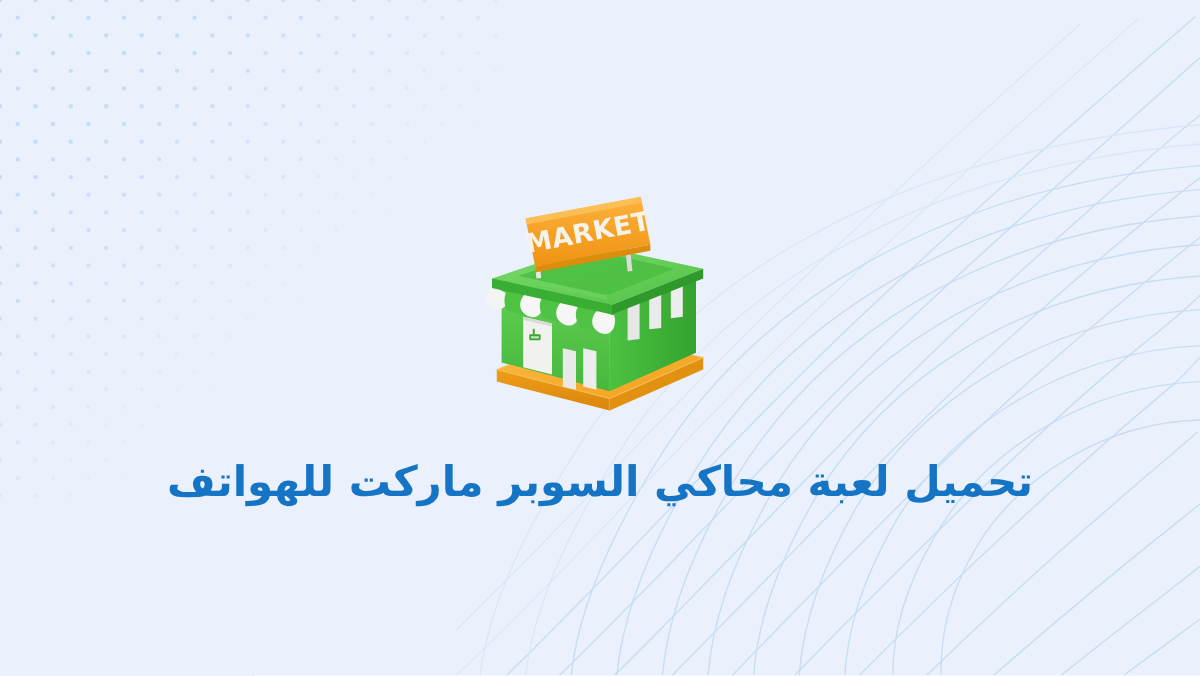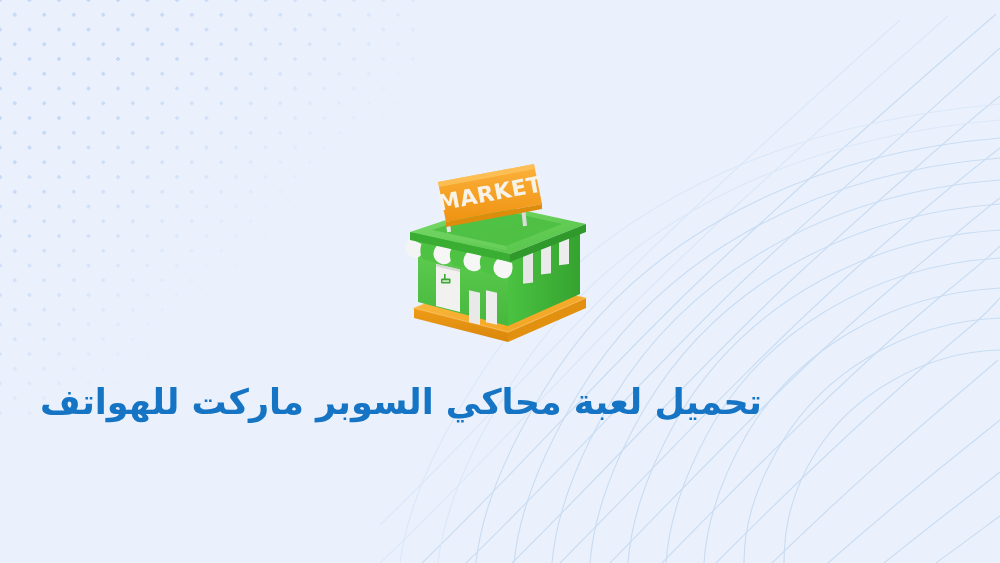--- a/index.html
+++ b/index.html
@@ -71,21 +71,21 @@
     height: 100%;
     display: block;
   }
 
   
   .headline {
     position: absolute;
     left: 0;
     right: 0;
     top: 356px;
-    text-align: left;
+    text-align: center;
     direction: rtl;
     font-size: 35px;
     font-weight: 700;
     letter-spacing: 0;
     color: #1574c4;
     line-height: 1.32;
     padding: 0 40px;
     box-sizing: border-box;
     white-space: nowrap;
   }

